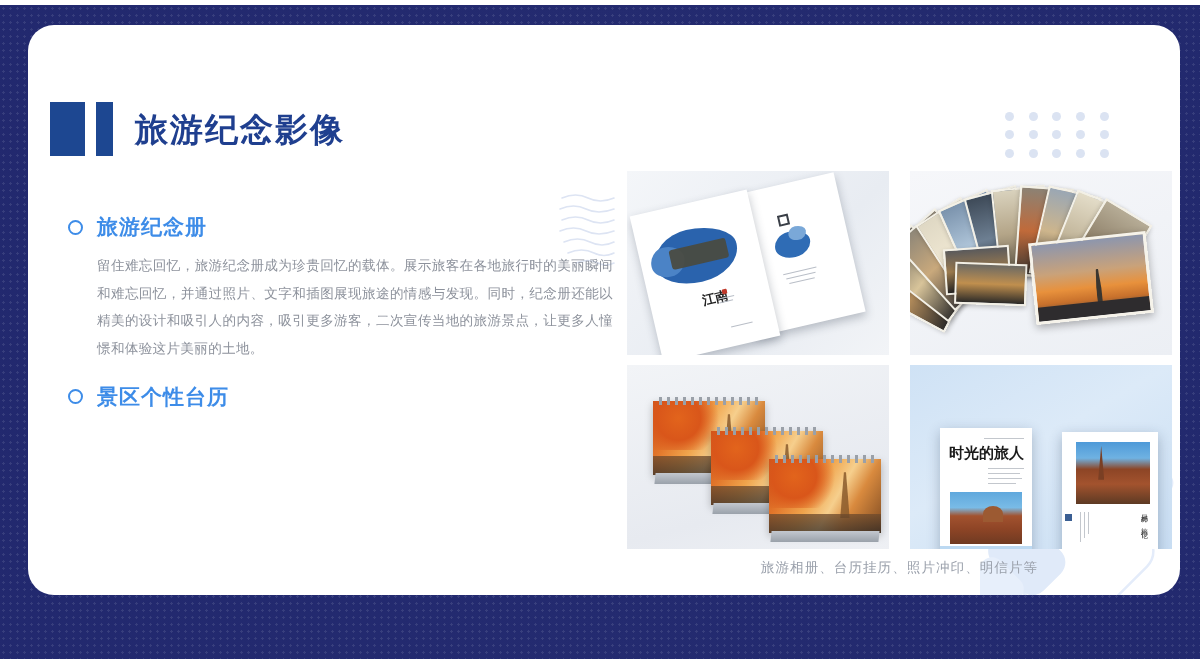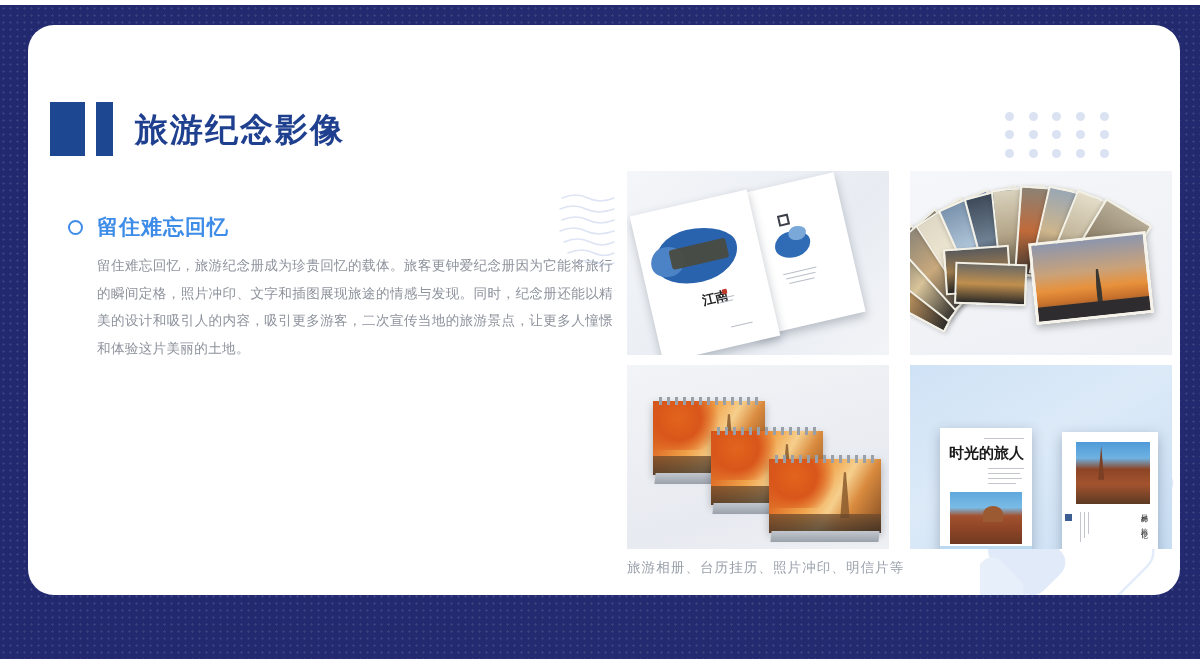--- a/index.html
+++ b/index.html
@@ -97,21 +97,21 @@
     position:absolute; left:599px; top:146px;
     width:545px; height:378px; z-index:6;
     display:grid;
     grid-template-columns:262px 262px;
     grid-template-rows:184px 184px;
     gap:10px 21px;
   }
   .panel{ position:relative; overflow:hidden; }
   .caption{
     position:absolute; left:599px; top:534px; width:545px;
-    text-align:left; z-index:6;
+    text-align:center; z-index:6;
     font-size:13.6px; color:#9aa0ab; letter-spacing:1px;
     font-family:Liberation Mono, monospace;
   }
 
   
   .p-albums{ background:linear-gradient(135deg,#f4f6f9 0%,#e8ecf2 60%,#f2f4f7 100%); }
   .book{ position:absolute; background:#fff; box-shadow:0 4px 10px rgba(40,50,70,.28); }
   .book-a{ left:18px; top:30px; width:120px; height:150px; transform:rotate(-13deg); }
   .book-b{ left:112px; top:12px; width:112px; height:143px; transform:rotate(-13deg); }
   .splash{
@@ -254,26 +254,30 @@
     <span class="title-bar-wide"></span>
     <span class="title-bar-narrow"></span>
     <span class="title-text">旅游纪念影像</span>
   </div>
 
   <div class="left-col">
 
     <div class="section">
       <div class="sec-head">
         <span class="bullet"></span>
-        <span class="sec-title">留住难忘回忆</span>
-      </div>
-      <p class="sec-body">留住难忘回忆，旅游纪念册成为珍贵回忆的载体。旅客更钟爱纪念册因为它能将旅行的瞬间定格，照片冲印、文字和插图展现旅途的情感与发现。同时，纪念册还能以精美的设计和吸引人的内容，吸引更多游客，二次宣传当地的旅游景点，让更多人憧憬和体验这片美丽的土地。</p>
+        <span class="sec-title">旅游纪念册</span>
+      </div>
+      <p class="sec-body">留住难忘回忆，旅游纪念册成为珍贵回忆的载体。展示旅客在各地旅行时的美丽瞬间和难忘回忆，并通过照片、文字和插图展现旅途的情感与发现。同时，纪念册还能以精美的设计和吸引人的内容，吸引更多游客，二次宣传当地的旅游景点，让更多人憧憬和体验这片美丽的土地。</p>
     </div>
 
     <div class="section">
+      <div class="sec-head">
+        <span class="bullet"></span>
+        <span class="sec-title">景区个性台历</span>
+      </div>
     </div>
 
 
   </div>
 
   <div class="img-grid">
 
     <div class="panel p-albums">
       <div class="book book-b">
         <div class="sq-mark" style="left:47px;top:30px;"></div>

